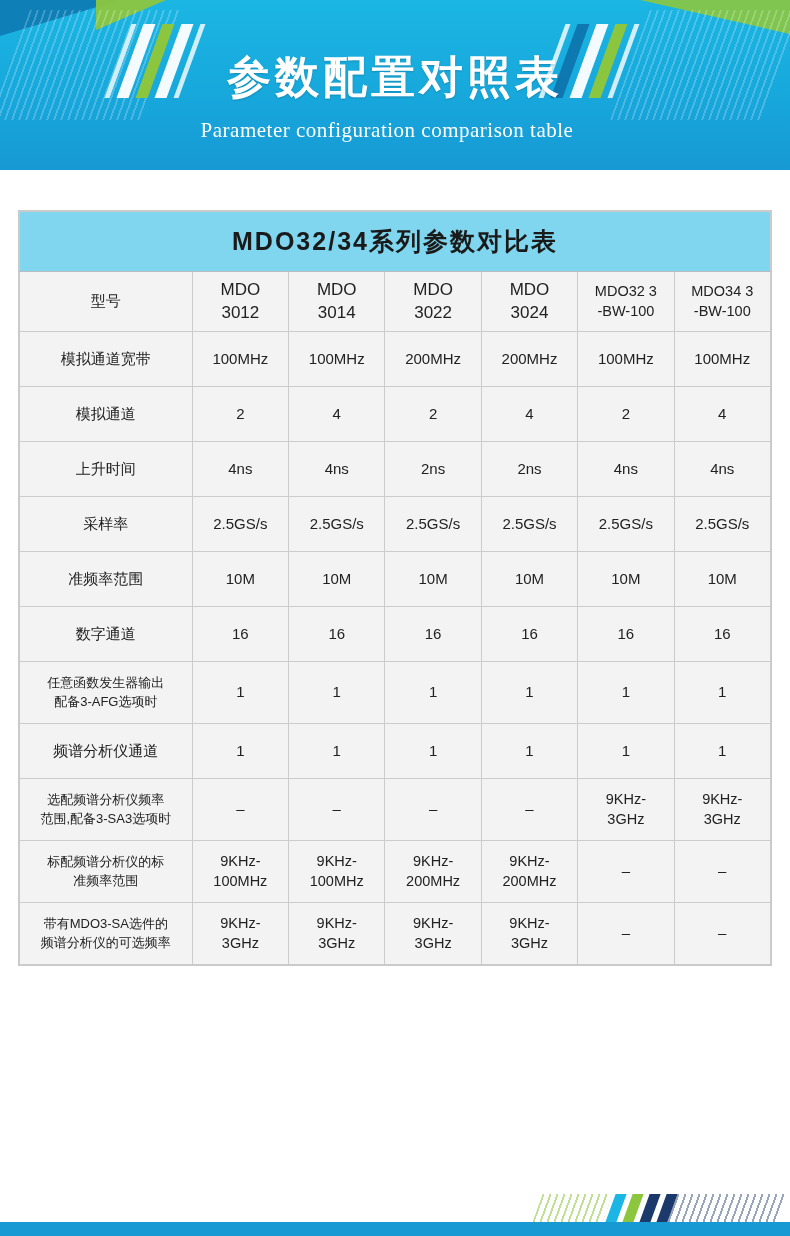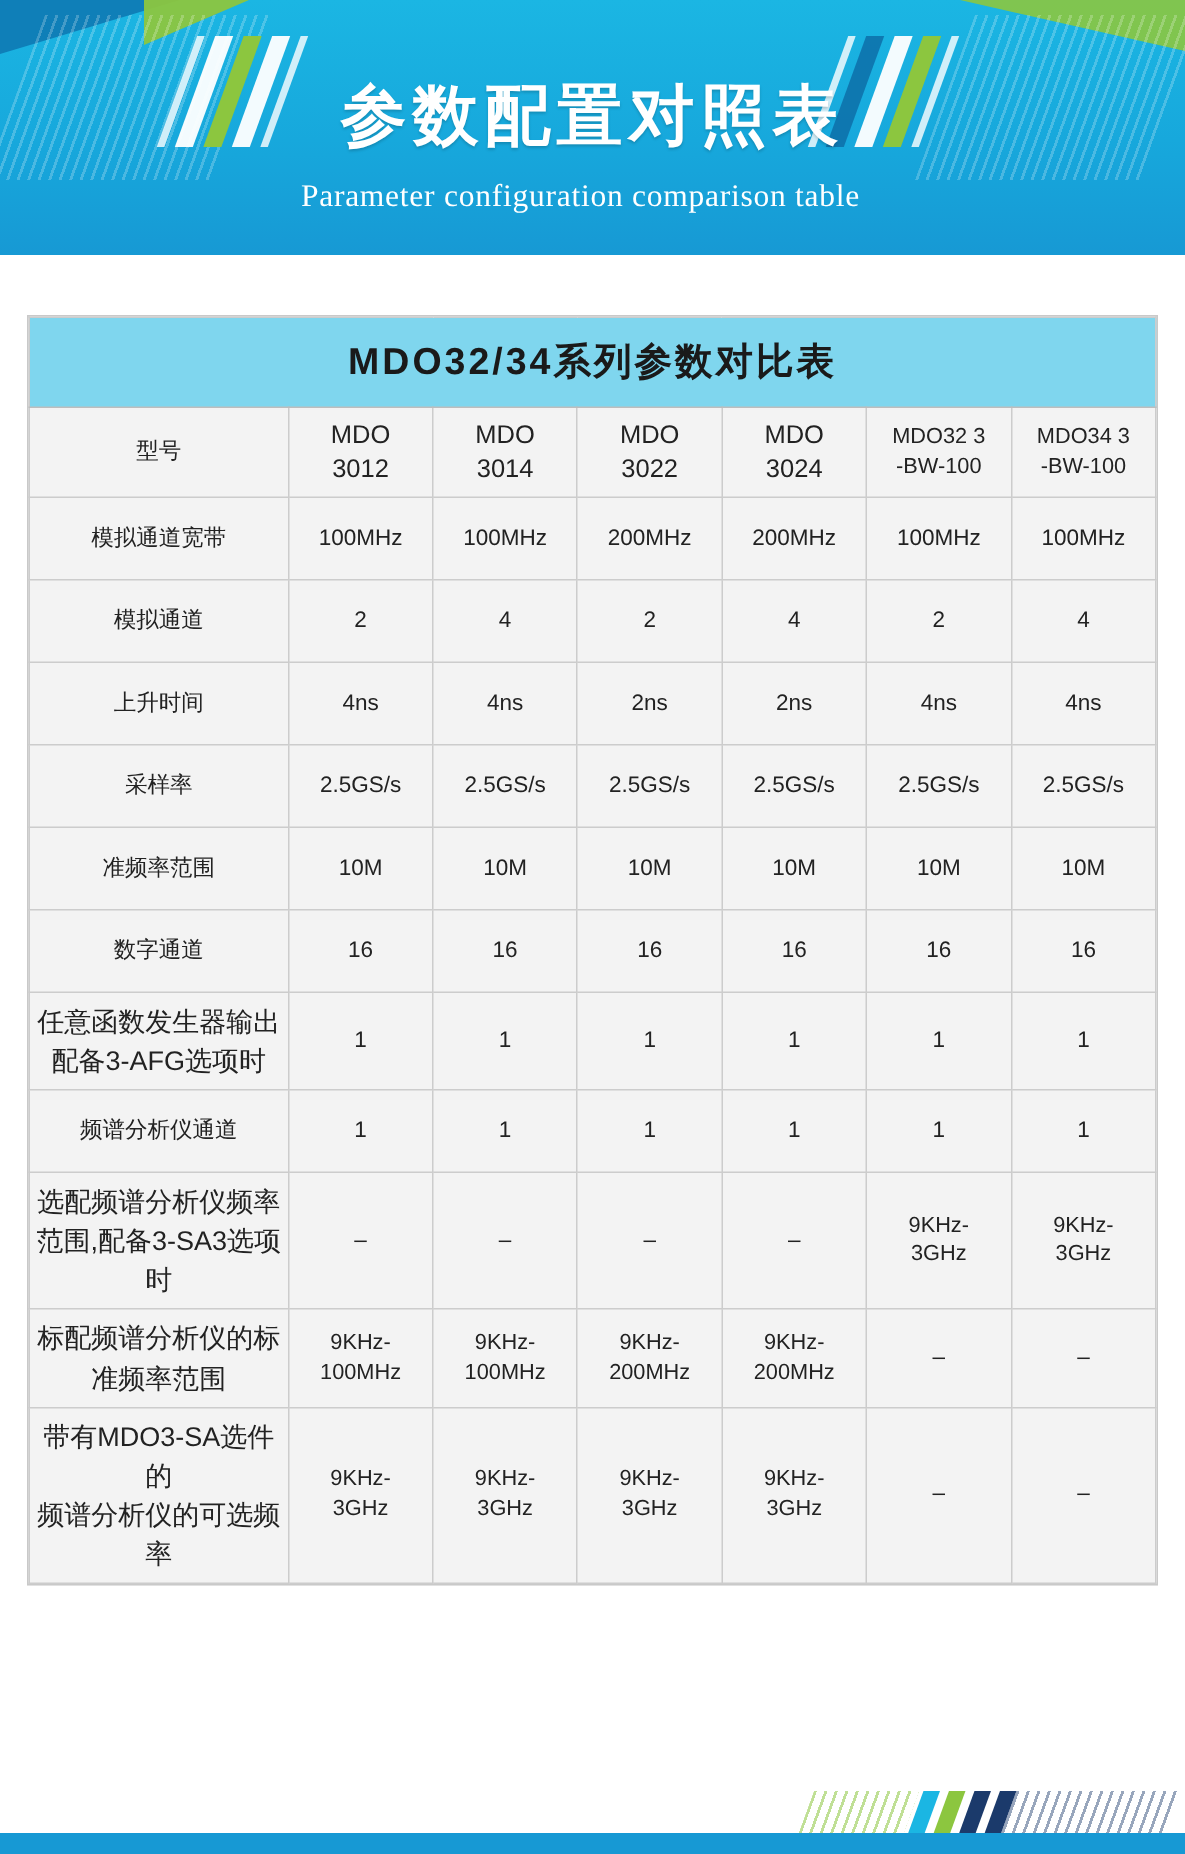--- a/index.html
+++ b/index.html
@@ -139,21 +139,21 @@
     letter-spacing: 2px;
     height: 60px;
     border-bottom: 1px solid #bdbdbd;
     margin-top: 36px;
   }
   td.rowhead {
     width: 172px;
     font-size: 15px;
     padding: 6px 6px;
   }
-  td.rowhead.small { font-size: 18px; line-height: 1.45; }
+  td.rowhead.small { font-size: 13px; line-height: 1.45; }
   td.val { font-size: 15.5px; }
   td.val.multi { font-size: 14.5px; line-height: 1.35; }
   td.val.model { font-size: 17px; line-height: 1.3; }
   td.val.model.narrow { font-size: 14.5px; line-height: 1.35; }
   td.dash { font-size: 15px; color: #333; }
   tr.h-lg td { height: 60px; }
   tr.h-md td { height: 55px; }
   tr.h-tall td { height: 62px; }
 
   

